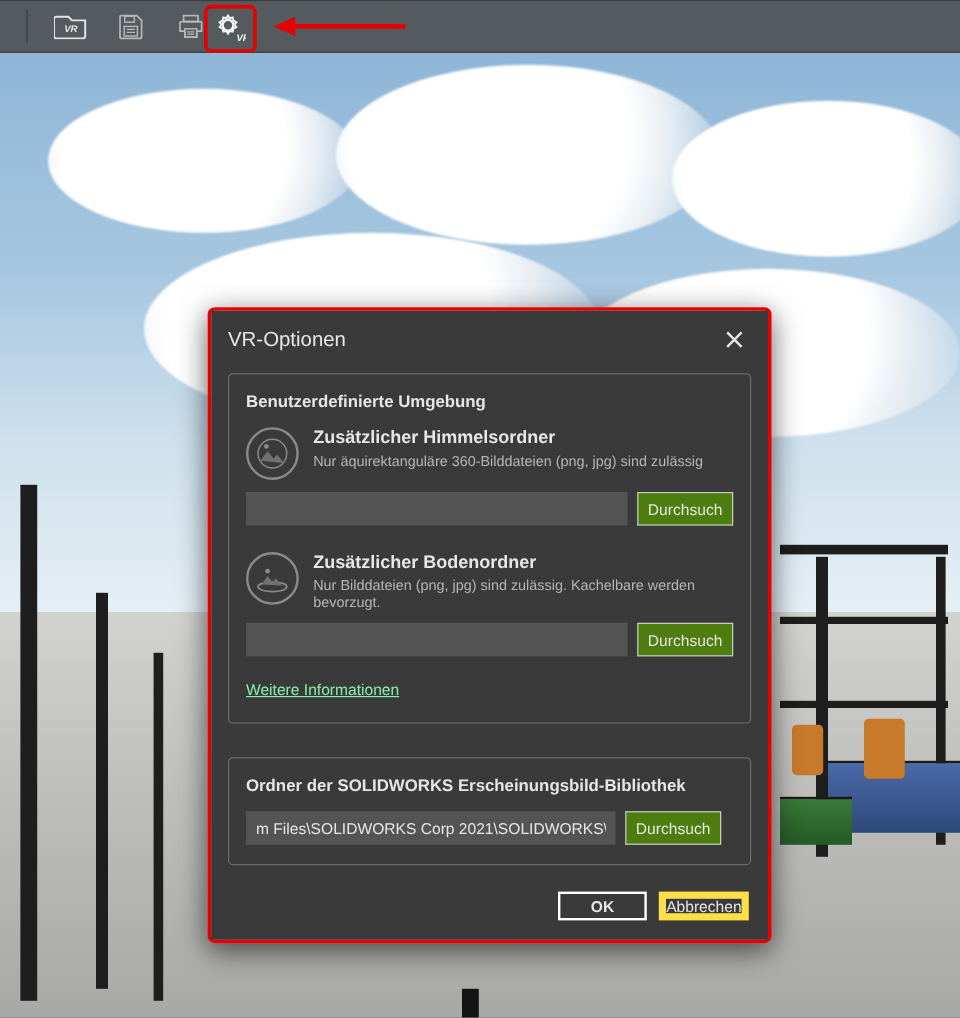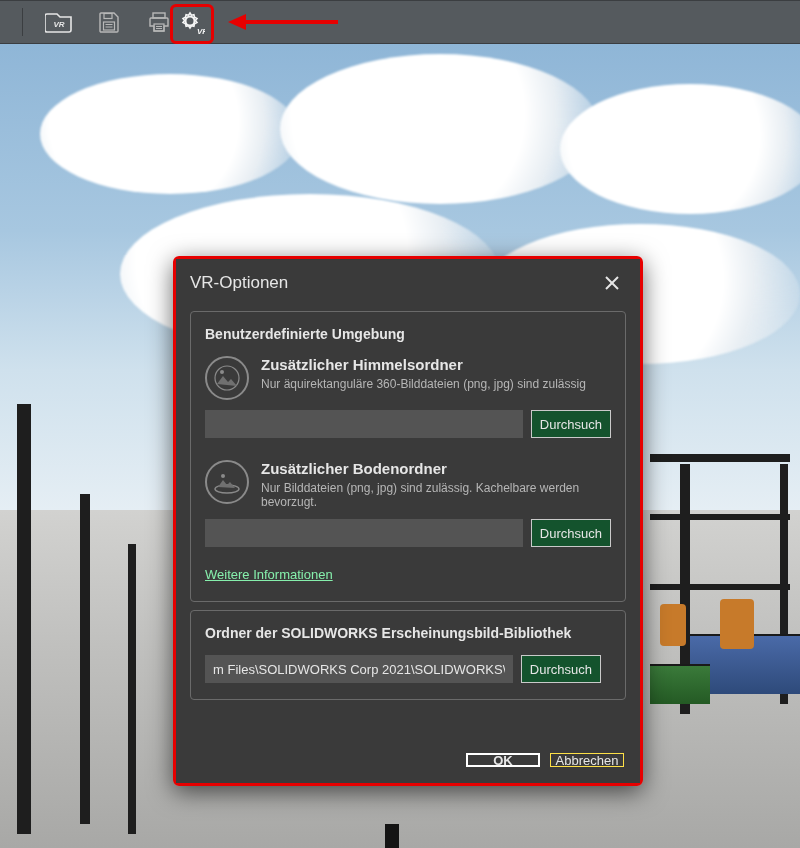--- a/index.html
+++ b/index.html
@@ -92,21 +92,21 @@
     color: #e6e6e6;
     display:flex; flex-direction:column;
   }
   .dlg-title {
     display:flex; align-items:center; justify-content:space-between;
     padding: 10px 14px;
     font-size: 17px;
   }
   .dlg-close { width:28px; height:28px; color:#e6e6e6; cursor:pointer; display:flex;align-items:center;justify-content:center;}
   .dlg-body {
-    margin: 4px 14px 8px 14px;
+    margin: 4px 14px 28px 14px;
     border: 1px solid #6a6a6a;
     border-radius: 4px;
     padding: 14px 14px 18px 14px;
     flex: 0 0 auto;
   }
   .section-title { font-weight:600; font-size:14px; margin-bottom:14px; }
   .row { display:flex; align-items:flex-start; gap:12px; margin-bottom:8px; }
   .round-icon {
     width:44px; height:44px; border-radius:50%;
     border: 2px solid #8a8a8a;
@@ -118,45 +118,45 @@
   .row-title { font-weight:600; font-size:15px; margin-bottom:4px; }
   .row-sub { font-size:12px; color:#b6b6b6; }
   .input-row { display:flex; gap:8px; margin: 10px 0 22px 0; align-items:center;}
   .text-input {
     flex:1; height:28px;
     background:#545454; border:none; outline:none;
     color:#e6e6e6; font-size:13px; padding: 0 8px;
   }
   .browse-btn {
     height:28px; padding: 0 8px;
-    background:#14532d; border:1px solid #cacaca;
+    background:#4d7c0f; border:1px solid #cacaca;
     color:#e6e6e6; font-size:13px; cursor:pointer;
   }
   .link { color:#86efac; text-decoration: underline; font-size:13px; cursor:pointer; display:inline-block; margin-top:4px;}
   .section2 {
     margin: 0 14px 12px 14px;
     border: 1px solid #6a6a6a;
     border-radius: 4px;
     padding: 14px 24px 16px 14px;
   }
   .footer {
     display:flex; justify-content:flex-end; gap:10px;
     padding: 10px 16px 16px 0;
     margin-top:auto;
   }
   .dlg-btn {
-    min-width: 74px; height:14px;
+    min-width: 74px; height:24px;
     background:#3a3a3a;
     color:#e6e6e6;
     font-size:13px;
     cursor:pointer;
     display:flex;align-items:center;justify-content:center;
   }
   .dlg-btn.primary { border:2px solid #ffffff; font-weight:600; }
-  .dlg-btn.secondary { border:1px solid #fde047; }
+  .dlg-btn.secondary { border:6px solid #fde047; }
   svg { display:block; }
 </style>
 </head>
 <body>
 
 <div class="toolbar">
   <div class="divider"></div>
   <div class="tb-btn" title="VR">
     <svg width="28" height="22" viewBox="0 0 28 22">
       <path d="M2 3h10l3 3h11v13a2 2 0 0 1-2 2H2a2 2 0 0 1-2-2V5a2 2 0 0 1 2-2z" fill="none" stroke="#e6e6e6" stroke-width="1.6"></path>

